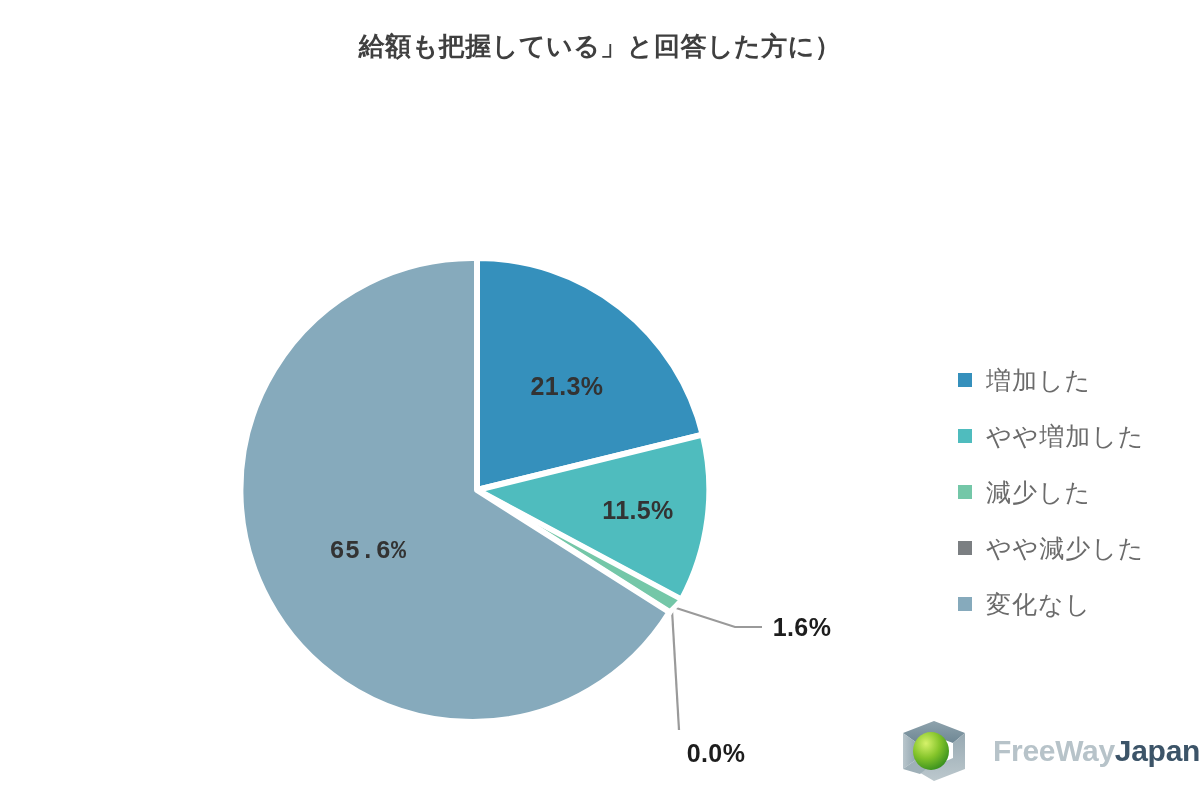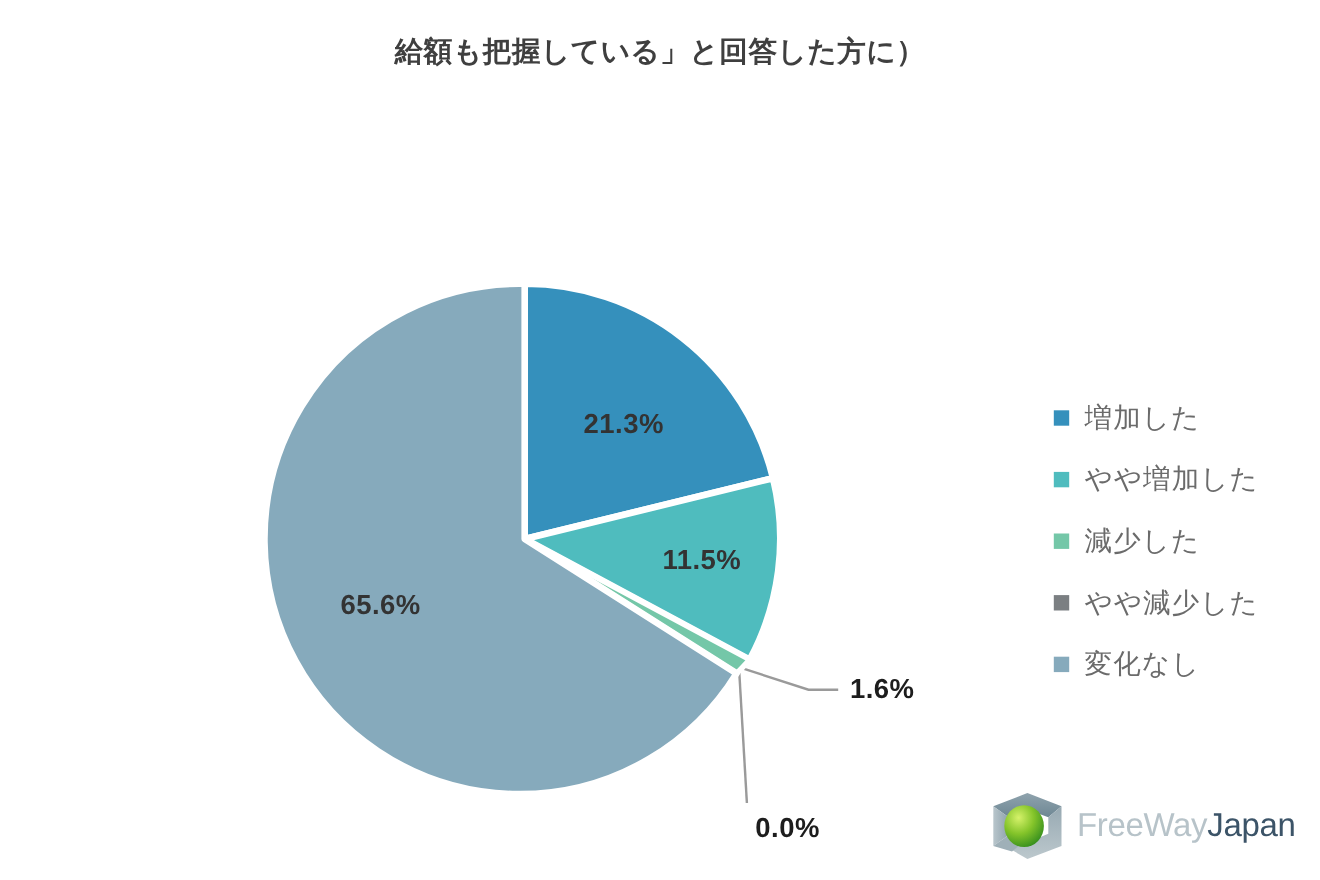--- a/index.html
+++ b/index.html
@@ -97,23 +97,23 @@
     position: absolute;
     left: 898px;
     top: 716px;
     width: 270px;
     height: 70px;
     display: flex;
     align-items: center;
   }
   #logo-mark { flex: 0 0 72px; height: 66px; }
   #logo-text {
-    margin-left: 9px;
+    margin-left: 23px;
     font-size: 30px;
-    font-weight: 400;
+    font-weight: 700;
     letter-spacing: -0.3px;
     line-height: 1;
     white-space: nowrap;
   }
   #logo-text .lt-free { color: #b7c3c9; }
   #logo-text .lt-japan { color: #3c5468; }
 </style>
 </head>
 <body>
 
@@ -139,21 +139,21 @@
       <path fill="#7b7f82" stroke="#ffffff" stroke-width="1" d="M 477 490 L 669.62 612.15 Z"></path>
 
       <path fill="#86aabc" stroke="#ffffff" stroke-width="6" stroke-linejoin="round" d="M 477 490 L 669.62 612.15 A 232 232 0 1 1 477 258 Z"></path>
     </g>
   </svg>
 
   <div class="slice-label" style="left:567px; top:386px;">21.3%</div>
   <div class="slice-label" style="left:606px; top:510px;margin-left:32px;">11.5%</div>
   <div class="slice-label outside" style="left:802px; top:627px;">1.6%</div>
   <div class="slice-label outside" style="left:716px; top:753px;">0.0%</div>
-  <div class="slice-label" style="left:346px; top:551px;">65.6%</div>
+  <div class="slice-label" style="left:368px; top:551px;font-family:Liberation Mono, monospace;">65.6%</div>
 </div>
 
 <div id="legend">
   <div class="legend-item">
     <span class="legend-swatch" style="background:#3590bc"></span>
     <span class="legend-label">増加した</span>
   </div>
   <div class="legend-item">
     <span class="legend-swatch" style="background:#4fbcbe"></span>
     <span class="legend-label">やや増加した</span>

